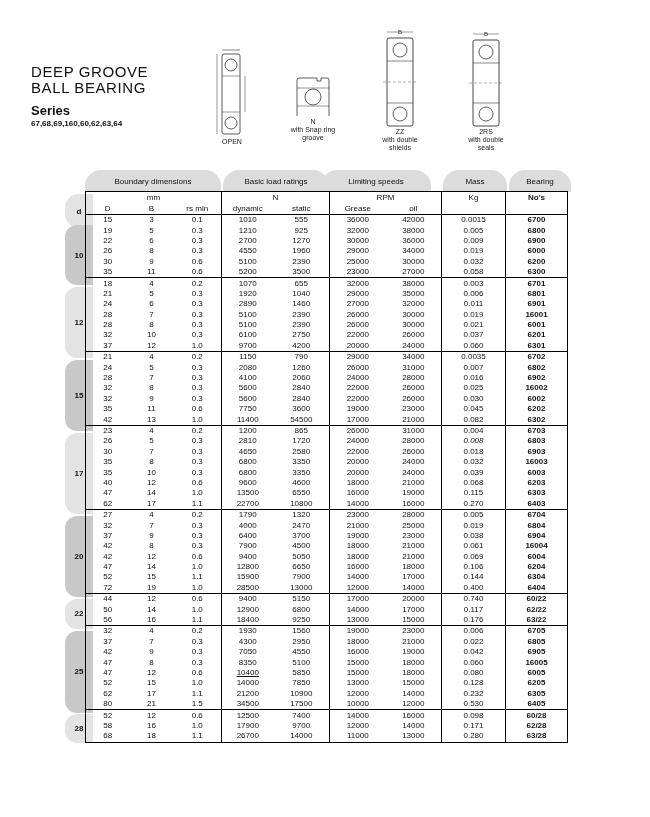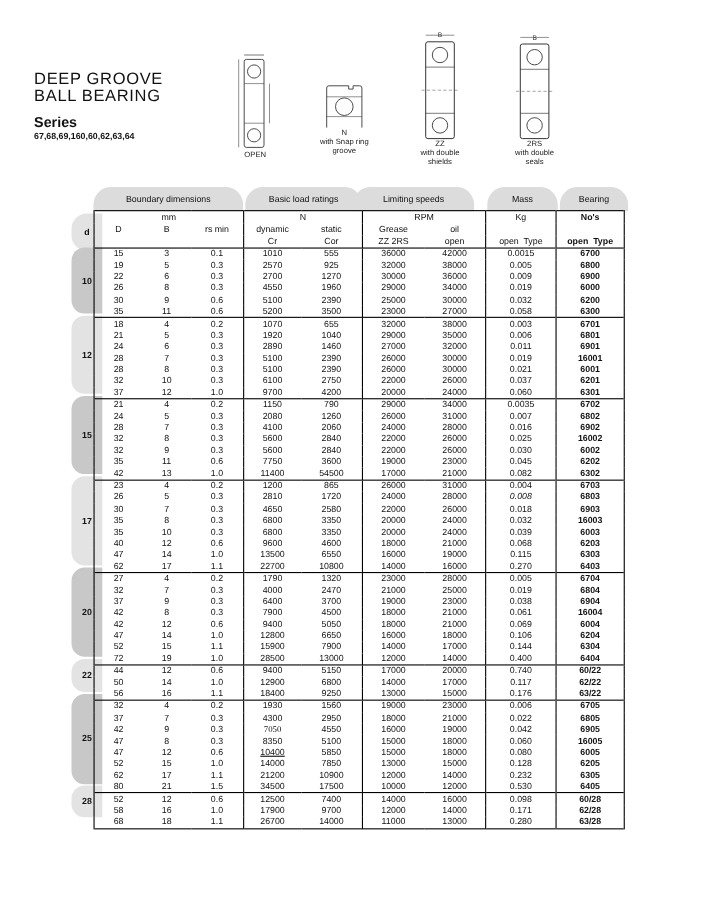--- a/index.html
+++ b/index.html
@@ -150,49 +150,38 @@
         <td style="border-left:1.5px solid #000;">D</td>
         <td>B</td>
         <td>rs min</td>
         <td style="border-left:1.5px solid #000;">dynamic</td>
         <td>static</td>
         <td style="border-left:1.5px solid #000;">Grease</td>
         <td>oil</td>
         <td style="border-left:1.5px solid #000;"></td>
         <td style="border-left:1.5px solid #000; border-right:1.5px solid #000;"></td>
       </tr>
-      <tr class="hdr">
-        <td style="border-left:1.5px solid #000;"></td>
-          <td></td>
-          <td></td>
-        <td style="border-left:1.5px solid #000;">Cr</td>
-        <td>Cor</td>
-        <td style="border-left:1.5px solid #000;">ZZ 2RS</td>
-        <td>open</td>
-        <td style="border-left:1.5px solid #000; white-space:pre;">open  Type</td>
-        <td class="bold" style="border-left:1.5px solid #000; border-right:1.5px solid #000; white-space:pre;">open  Type</td>
-      </tr>
     </tbody>
     <tbody id="tbody">
         <tr class="body-row" style="border-top: 1.2px solid rgb(0, 0, 0);">
           <td style="border-left: 1.5px solid rgb(0, 0, 0);">15</td>
           <td>3</td>
           <td>0.1</td>
           <td style="border-left: 1.5px solid rgb(0, 0, 0);">1010</td>
           <td>555</td>
           <td style="border-left: 1.5px solid rgb(0, 0, 0);">36000</td>
           <td>42000</td>
           <td style="border-left: 1.5px solid rgb(0, 0, 0);">0.0015</td>
           <td class="bold" style="border-left: 1.5px solid rgb(0, 0, 0); border-right: 1.5px solid rgb(0, 0, 0);">6700</td>
         </tr>
         <tr class="body-row">
           <td style="border-left: 1.5px solid rgb(0, 0, 0);">19</td>
           <td>5</td>
           <td>0.3</td>
-          <td style="border-left: 1.5px solid rgb(0, 0, 0);">2570</td>
+          <td style="border-left: 1.5px solid rgb(0, 0, 0);">1210</td>
           <td>925</td>
           <td style="border-left: 1.5px solid rgb(0, 0, 0);">32000</td>
           <td>38000</td>
           <td style="border-left: 1.5px solid rgb(0, 0, 0);">0.005</td>
           <td class="bold" style="border-left: 1.5px solid rgb(0, 0, 0); border-right: 1.5px solid rgb(0, 0, 0);">6800</td>
         </tr>
         <tr class="body-row">
           <td style="border-left: 1.5px solid rgb(0, 0, 0);">22</td>
           <td>6</td>
           <td>0.3</td>
@@ -618,21 +607,21 @@
           <td>2950</td>
           <td style="border-left: 1.5px solid rgb(0, 0, 0);">18000</td>
           <td>21000</td>
           <td style="border-left: 1.5px solid rgb(0, 0, 0);">0.022</td>
           <td class="bold" style="border-left: 1.5px solid rgb(0, 0, 0); border-right: 1.5px solid rgb(0, 0, 0);">6805</td>
         </tr>
         <tr class="body-row">
           <td style="border-left: 1.5px solid rgb(0, 0, 0);">42</td>
           <td>9</td>
           <td>0.3</td>
-          <td style="border-left: 1.5px solid rgb(0, 0, 0); font-family: Liberation Serif, serif;">7050</td>
+          <td style="border-left: 1.5px solid rgb(0, 0, 0);">7050</td>
           <td>4550</td>
           <td style="border-left: 1.5px solid rgb(0, 0, 0);">16000</td>
           <td>19000</td>
           <td style="border-left: 1.5px solid rgb(0, 0, 0);">0.042</td>
           <td class="bold" style="border-left: 1.5px solid rgb(0, 0, 0); border-right: 1.5px solid rgb(0, 0, 0);">6905</td>
         </tr>
         <tr class="body-row">
           <td style="border-left: 1.5px solid rgb(0, 0, 0);">47</td>
           <td>8</td>
           <td>0.3</td>

